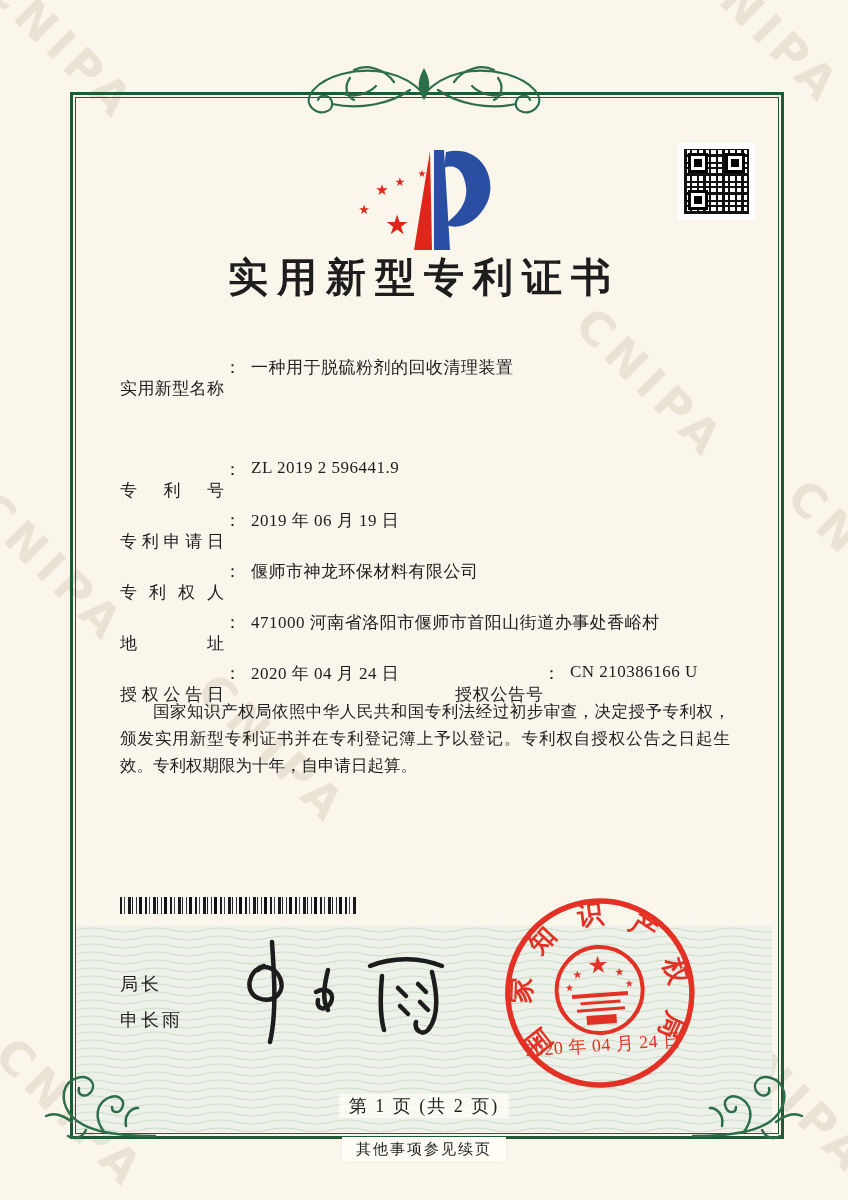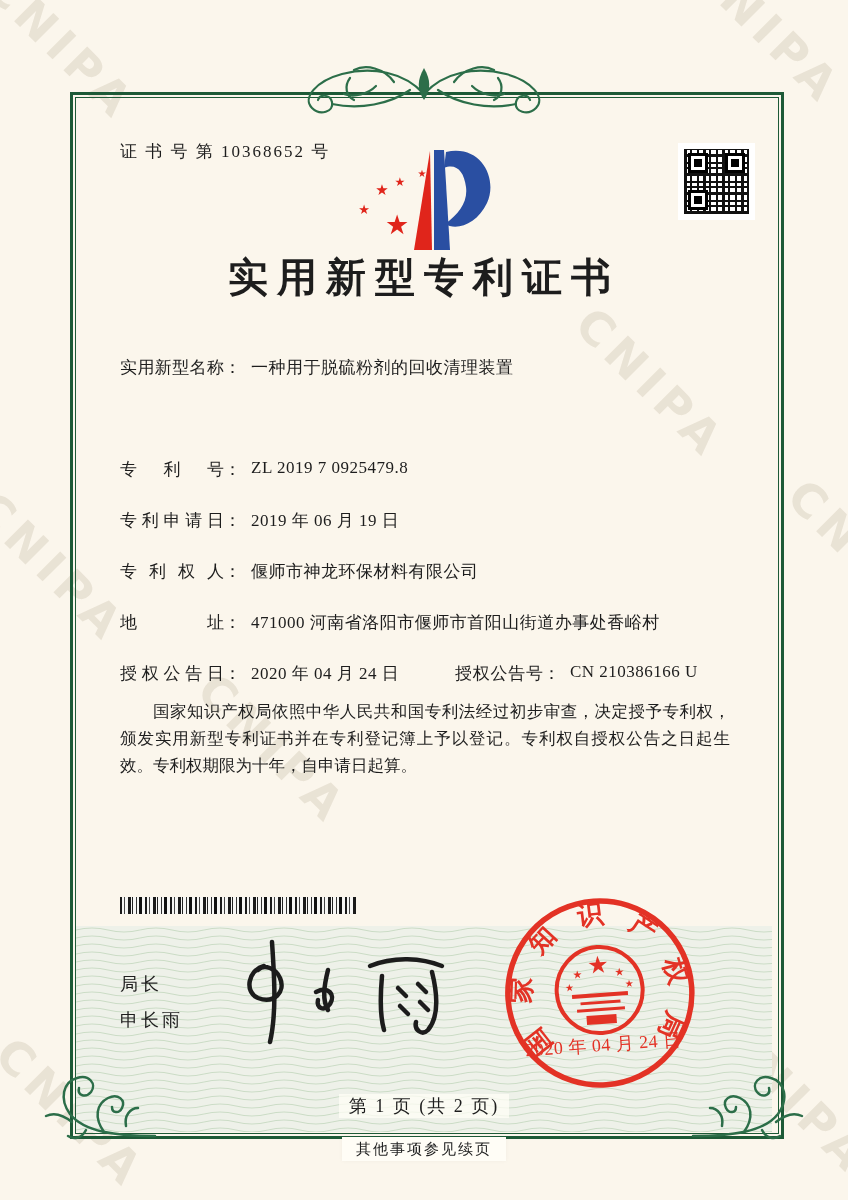--- a/index.html
+++ b/index.html
@@ -24,21 +24,21 @@
      background-image:
        repeating-linear-gradient(90deg,#111 0 3px,transparent 3px 6px,#111 6px 8px,transparent 8px 13px,#111 13px 15px,transparent 15px 19px),
        repeating-linear-gradient(0deg,#111 0 3px,transparent 3px 7px,#111 7px 9px,transparent 9px 12px,#111 12px 14px,transparent 14px 19px);}
   .finder{position:absolute;width:14px;height:14px;border:3px solid #000;background:#fff;}
   .finder::after{content:"";position:absolute;left:3px;top:3px;width:8px;height:8px;background:#000;}
   .f-tl{left:4px;top:4px}.f-tr{right:4px;top:4px}.f-bl{left:4px;bottom:4px}
   .title{position:absolute;left:0;top:250px;width:100%;text-align:center;font-size:40px;font-weight:bold;
          letter-spacing:9px;z-index:4;}
   
   .field-row{position:absolute;left:120px;font-size:17px;z-index:4;white-space:nowrap;}
-  .flabel{display:inline-block;width:104px;text-align:justify;text-align-last:justify;vertical-align:top;}
+  .flabel{display:inline-block;width:104px;text-align:justify;text-align-last:justify;vertical-align:top;margin-top:21px;}
   .colon{display:inline-block;vertical-align:top;}
   .fvalue{display:inline-block;margin-left:10px;vertical-align:top;letter-spacing:0.5px;}
   .fgroup2{position:absolute;left:335px;top:0;text-decoration:underline;}
   
   .bodytext{position:absolute;left:120px;top:698px;width:610px;z-index:4;font-size:16.5px;line-height:27px;
             text-align:justify;font-family:Liberation Serif, serif;}
   .bodytext p{margin:0;text-indent:2em;}
   
   .barcode{position:absolute;left:120px;top:897px;width:236px;height:17px;z-index:4;
      background-image:repeating-linear-gradient(90deg,
@@ -124,21 +124,20 @@
       <g fill="none" stroke="#2c6e49" stroke-width="2.5" stroke-linecap="round">
         <path d="M115,84 C76,84 44,80 30,62 C19,47 23,30 37,26 C49,22 57,32 51,40 C46,46 37,44 39,36"></path>
         <path d="M64,80 C54,66 56,52 68,46 C78,41 86,48 82,56 C79,62 72,61 72,55"></path>
         <path d="M32,70 C22,62 14,60 6,64"></path>
         <path d="M46,78 C42,86 34,88 28,84"></path>
         <path d="M86,74 C84,64 90,56 98,56"></path>
       </g>
     </svg>
   </div>
 
-  <div class="certno">证 书 号 第 10368652 号</div>
 
   <div class="logo">
     <svg width="135" height="118" viewBox="0 0 135 118" xmlns="http://www.w3.org/2000/svg">
       <polygon points="74,11 58,110 76,110" fill="#e0251b"></polygon>
       <polygon points="78,10 88,10 94,110 78,110" fill="#2a4fa2"></polygon>
       <path d="M90,12 C126,4 142,40 131,63 C121,84 101,91 89,84 C103,74 112,62 110,47 C108,31 100,23 88,28 Z" fill="#2a4fa2"></path>
       <g fill="#e0251b" font-family="'DejaVu Sans',sans-serif" text-anchor="middle">
         <text x="8" y="74" font-size="13">★</text>
         <text x="26" y="55" font-size="15">★</text>
         <text x="41" y="94" font-size="27">★</text>
@@ -155,21 +154,21 @@
       <div class="finder f-bl"></div>
     </div>
   </div>
 
   <div class="title">实用新型专利证书</div>
 
   <div class="field-row" style="top:356px">
     <span class="flabel">实用新型名称</span><span class="colon">：</span><span class="fvalue">一种用于脱硫粉剂的回收清理装置</span>
   </div>
   <div class="field-row" style="top:458px">
-    <span class="flabel">专利号</span><span class="colon">：</span><span class="fvalue">ZL 2019 7 0925479.8</span>
+    <span class="flabel">专利号</span><span class="colon">：</span><span class="fvalue">ZL 2019 2 596441.9</span>
   </div>
   <div class="field-row" style="top:509px">
     <span class="flabel">专利申请日</span><span class="colon">：</span><span class="fvalue">2019 年 06 月 19 日</span>
   </div>
   <div class="field-row" style="top:560px">
     <span class="flabel">专利权人</span><span class="colon">：</span><span class="fvalue">偃师市神龙环保材料有限公司</span>
   </div>
   <div class="field-row" style="top:611px">
     <span class="flabel">地址</span><span class="colon">：</span><span class="fvalue">471000 河南省洛阳市偃师市首阳山街道办事处香峪村</span>
   </div>

